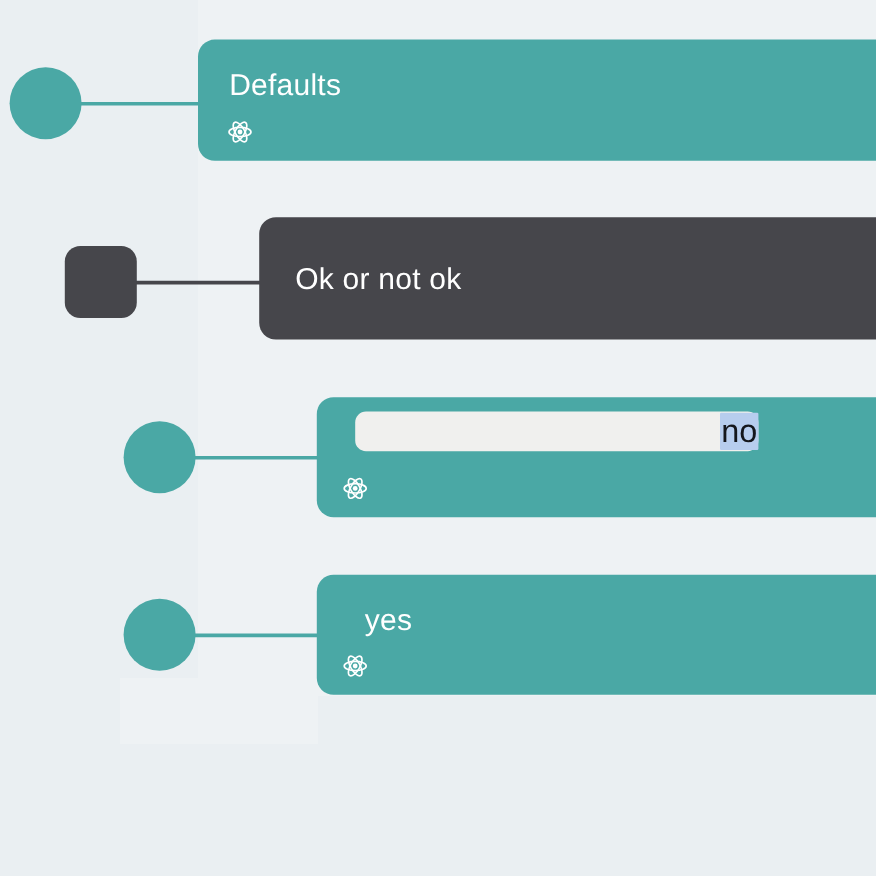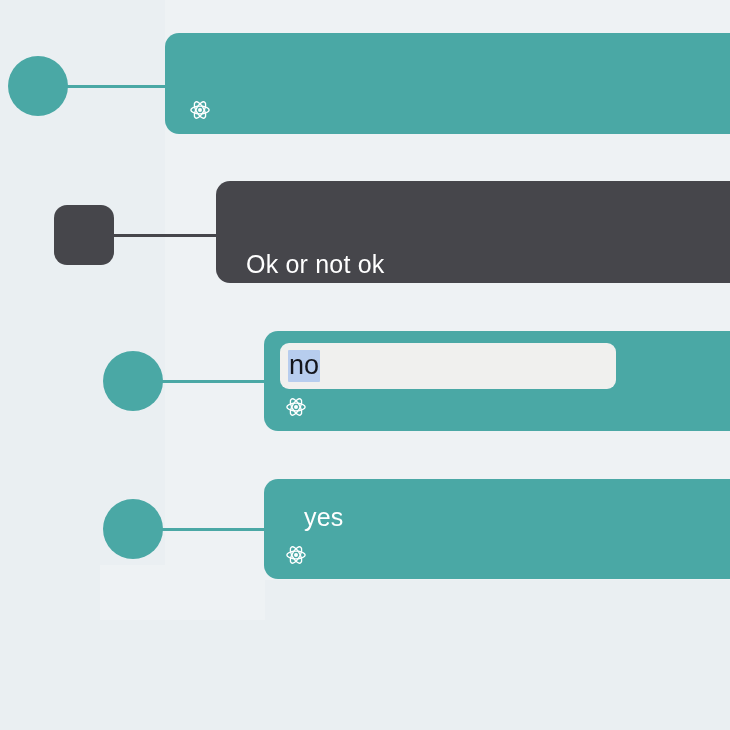--- a/index.html
+++ b/index.html
@@ -109,46 +109,47 @@
 <div id="canvas">
 
   <div class="panel-shade" style="left:165px; top:0px; width:565px; height:580px;"></div>
   <div class="panel-shade" style="left:100px; top:565px; width:165px; height:55px;"></div>
 
   <div class="edge teal" style="left:62px; top:85px; width:112px;"></div>
 
   <div class="handle circle" style="left:8px; top:56px;"></div>
 
   <div class="node teal" style="left:165px; top:33px; width:600px; height:101px;">
+    <div class="node-title" style="left:26px; top:24px;">Defaults</div>
     <span class="node-icon" style="left:190px; top:100px;"></span>
   </div>
 
   <span class="node-icon" style="left:189px; top:99px;">
     <svg viewBox="0 0 24 24" width="22" height="22" fill="none" stroke="#ffffff" stroke-width="1.5">
       <circle cx="12" cy="12" r="2.2" fill="#ffffff" stroke="none"></circle>
       <ellipse cx="12" cy="12" rx="10" ry="4.2"></ellipse>
       <ellipse cx="12" cy="12" rx="10" ry="4.2" transform="rotate(60 12 12)"></ellipse>
       <ellipse cx="12" cy="12" rx="10" ry="4.2" transform="rotate(120 12 12)"></ellipse>
     </svg>
   </span>
 
   <div class="edge dark" style="left:110px; top:234px; width:112px;"></div>
 
   <div class="handle square" style="left:54px; top:205px;"></div>
 
   <div class="node dark" style="left:216px; top:181px; width:560px; height:102px;">
-    <div class="node-title" style="left:30px; top:38px;margin-top:31px;">Ok or not ok</div>
+    <div class="node-title" style="left:30px; top:38px;">Ok or not ok</div>
   </div>
 
   <div class="edge teal" style="left:158px; top:380px; width:112px;"></div>
 
   <div class="handle circle" style="left:103px; top:351px;"></div>
 
   <div class="node teal" style="left:264px; top:331px; width:500px; height:100px;">
-    <div class="node-input" style="left:16px; top:12px; width:336px; height:46px;">
+    <div class="node-input" style="left:32px; top:12px; width:336px; height:33px;justify-content:flex-end;">
       <span class="sel-text">no</span>
     </div>
   </div>
   <span class="node-icon" style="left:285px; top:396px;">
     <svg viewBox="0 0 24 24" width="22" height="22" fill="none" stroke="#ffffff" stroke-width="1.5">
       <circle cx="12" cy="12" r="2.2" fill="#ffffff" stroke="none"></circle>
       <ellipse cx="12" cy="12" rx="10" ry="4.2"></ellipse>
       <ellipse cx="12" cy="12" rx="10" ry="4.2" transform="rotate(60 12 12)"></ellipse>
       <ellipse cx="12" cy="12" rx="10" ry="4.2" transform="rotate(120 12 12)"></ellipse>
     </svg>

